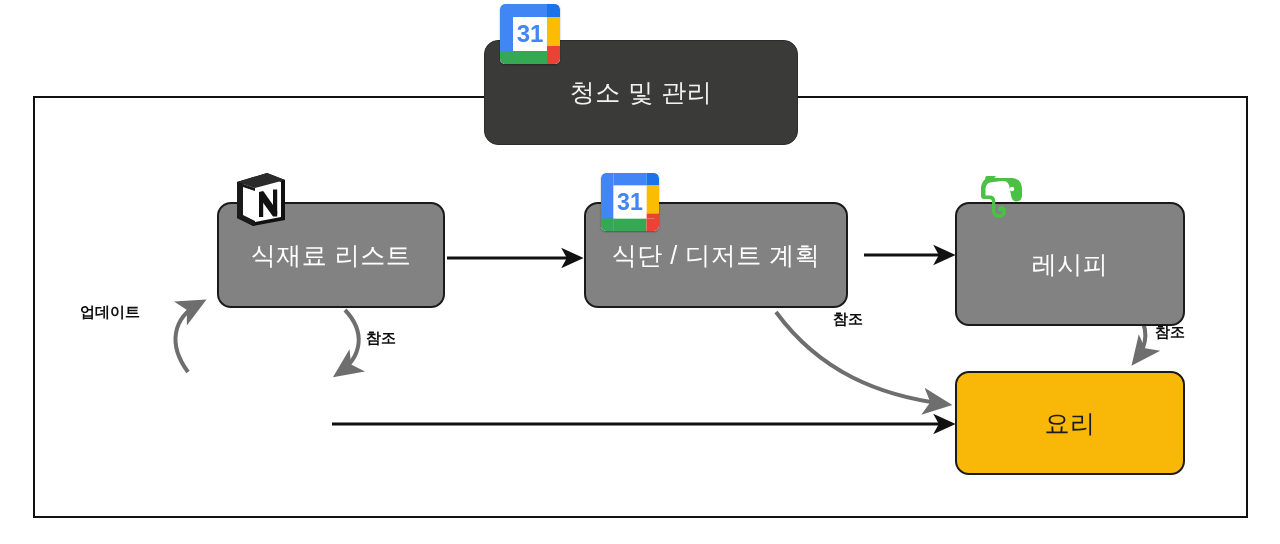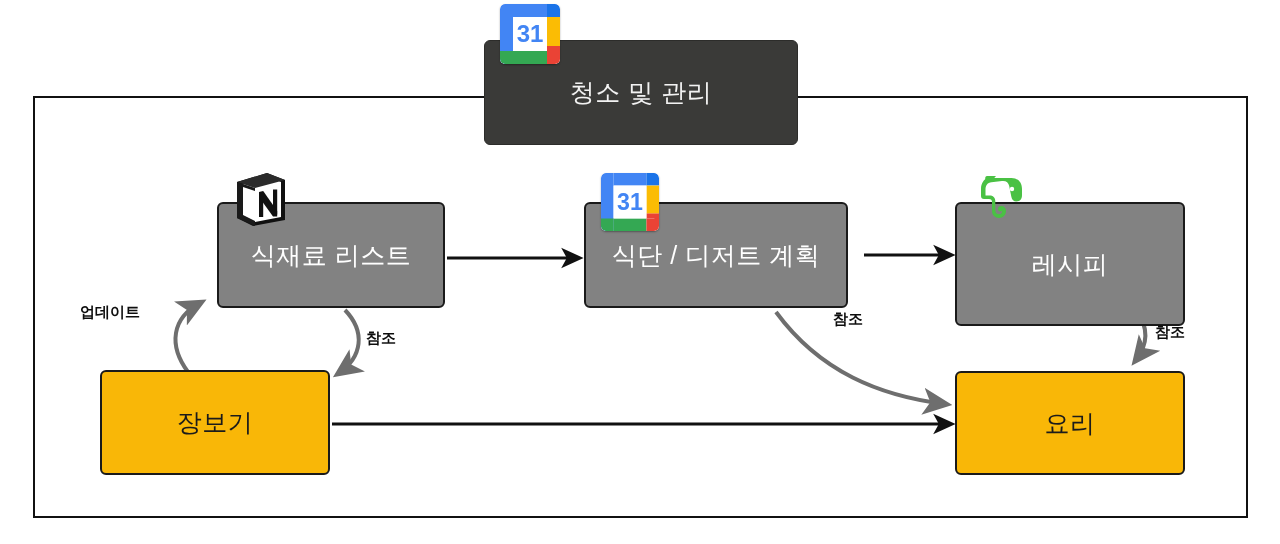--- a/index.html
+++ b/index.html
@@ -20,21 +20,21 @@
     background:transparent;
   }
 
   
   .edge-layer{position:absolute;left:0;top:0;width:1280px;height:544px;}
 
   
   .node{
     position:absolute;
     box-sizing:border-box;
-    border-radius:6px;
+    border-radius:14px;
     display:flex;align-items:center;justify-content:center;
     text-align:center;
     line-height:1.15;
   }
   .node-label{pointer-events:none;}
 
   .node.dark{
     background:#3a3a38;
     color:#f2f2f2;
     border:1px solid #2c2c2a;
@@ -140,23 +140,20 @@
   </div>
 
   <div id="node-mealplan" class="node gray">
     <span class="node-label">식단 / 디저트 계획</span>
   </div>
 
   <div id="node-recipe" class="node gray">
     <span class="node-label">레시피</span>
   </div>
 
-  <div id="node-shopping" class="node orange">
-    <span class="node-label">장보기</span>
-  </div>
 
   <div id="node-cooking" class="node orange">
     <span class="node-label">요리</span>
   </div>
 
   <div id="lbl-update" class="edge-label">업데이트</div>
   <div id="lbl-ref-1" class="edge-label">참조</div>
   <div id="lbl-ref-2" class="edge-label">참조</div>
   <div id="lbl-ref-3" class="edge-label">참조</div>
 

